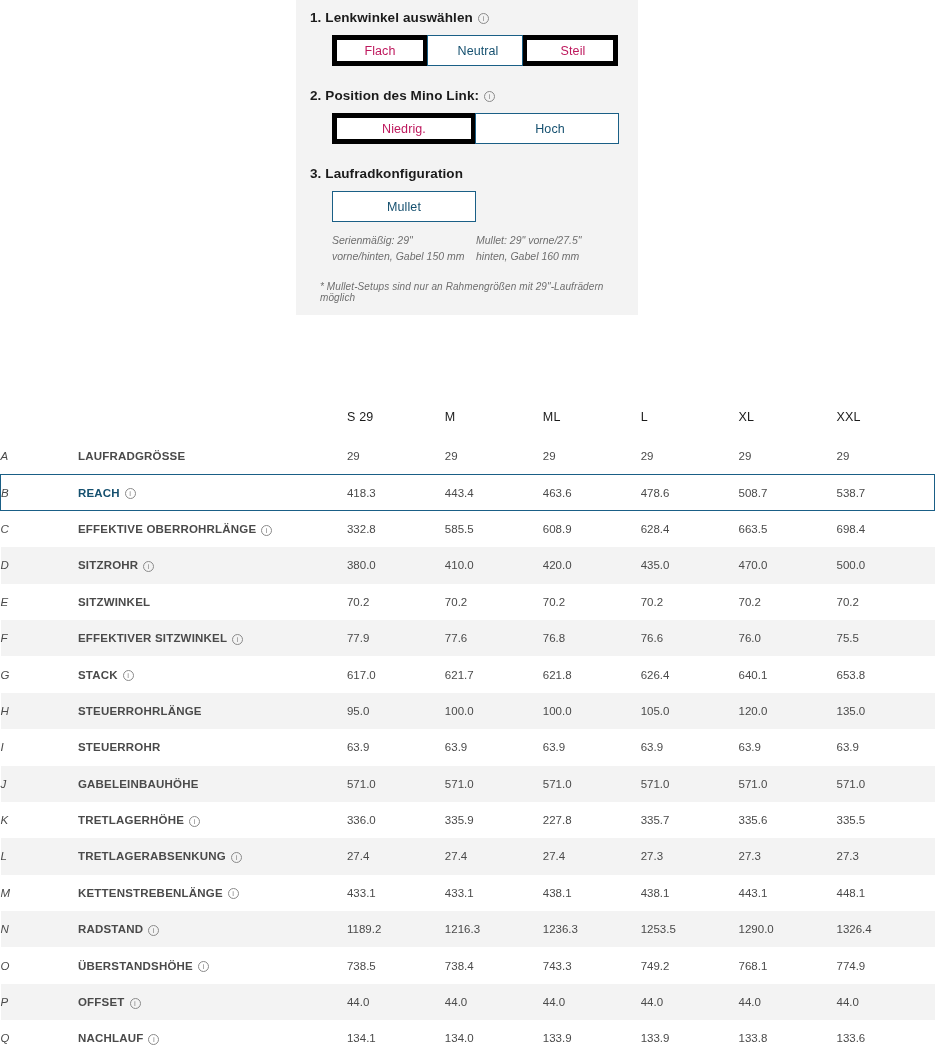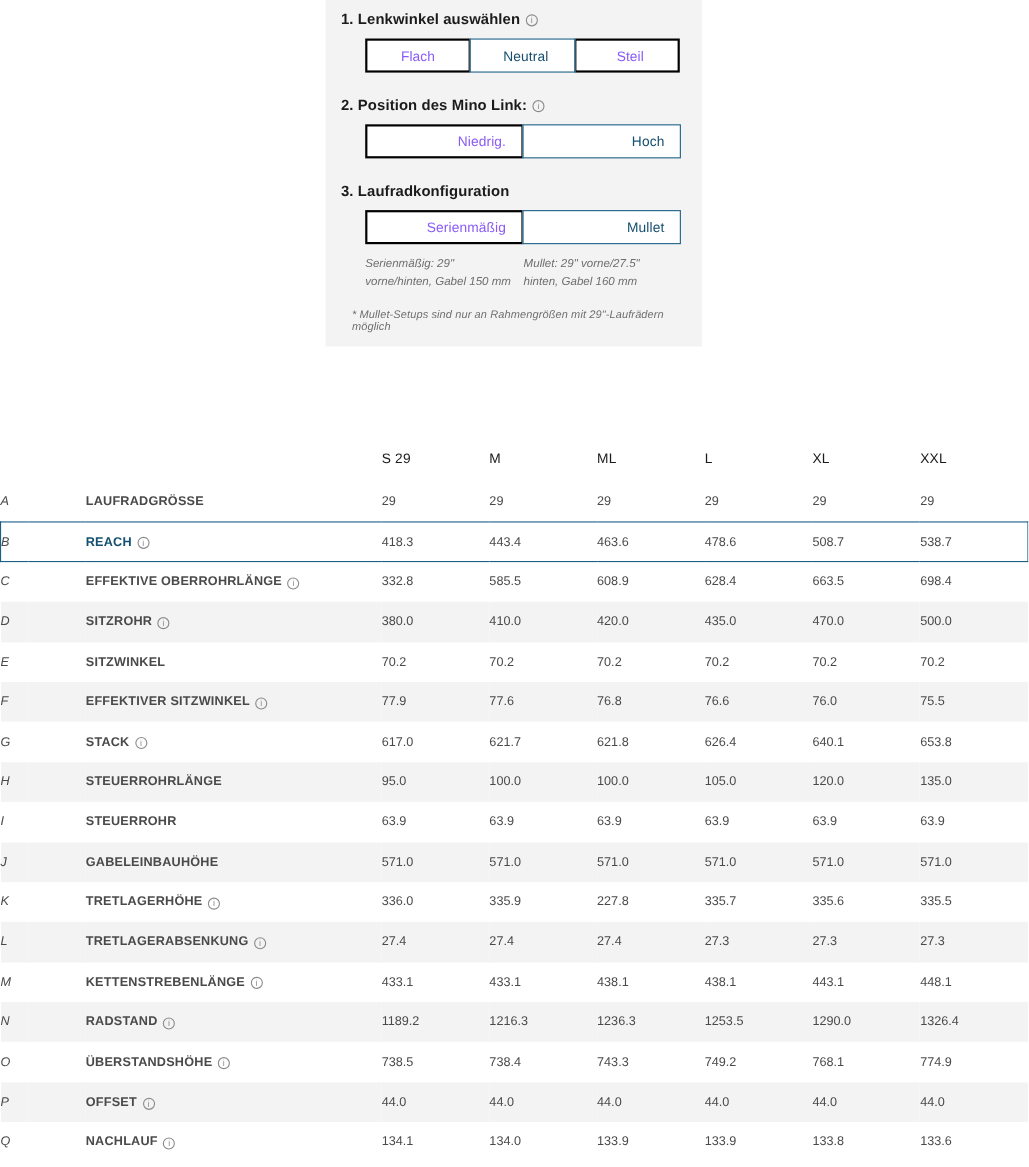--- a/index.html
+++ b/index.html
@@ -55,38 +55,38 @@
     top: 1px;
   }
 
   .btn-row {
     display: flex;
     gap: 0;
     margin-left: 22px;
   }
   .opt-btn {
     background: #ffffff;
-    border: 2px solid #000000;
-    color: #8b5cf6;
+    border: 5px solid #000000;
+    color: #be185d;
     font-size: 12.5px;
     height: 31px;
     min-width: 96px;
     padding: 0 14px;
     cursor: pointer;
     font-family: "Liberation Sans", sans-serif;
     letter-spacing: 0.1px;
   }
   .opt-btn + .opt-btn { margin-left: -1px; padding-left: 20px; }
   .opt-btn.selected {
     border: 1px solid #1a5f86;
     color: #15506f;
     position: relative;
     z-index: 2;
   }
-  .btn-row.two .opt-btn { min-width: 144px; text-align: right; }
+  .btn-row.two .opt-btn { min-width: 144px; }
 
   .cfg-notes {
     display: flex;
     margin-left: 22px;
     margin-top: 10px;
     gap: 0;
   }
   .cfg-note {
     width: 144px;
     font-size: 10.5px;
@@ -190,21 +190,20 @@
     </div>
     <div class="btn-row two">
       <button class="opt-btn">Niedrig.</button>
       <button class="opt-btn selected">Hoch</button>
     </div>
 
     <div class="config-step-title second">
       <span>3. Laufradkonfiguration</span>
     </div>
     <div class="btn-row two">
-      <button class="opt-btn">Serienmäßig</button>
       <button class="opt-btn selected">Mullet</button>
     </div>
 
     <div class="cfg-notes">
       <div class="cfg-note">Serienmäßig: 29" vorne/hinten, Gabel 150 mm</div>
       <div class="cfg-note">Mullet: 29" vorne/27.5" hinten, Gabel 160 mm</div>
     </div>
 
     <div class="cfg-footnote">* Mullet-Setups sind nur an Rahmengrößen mit 29"-Laufrädern möglich</div>
   </div>

